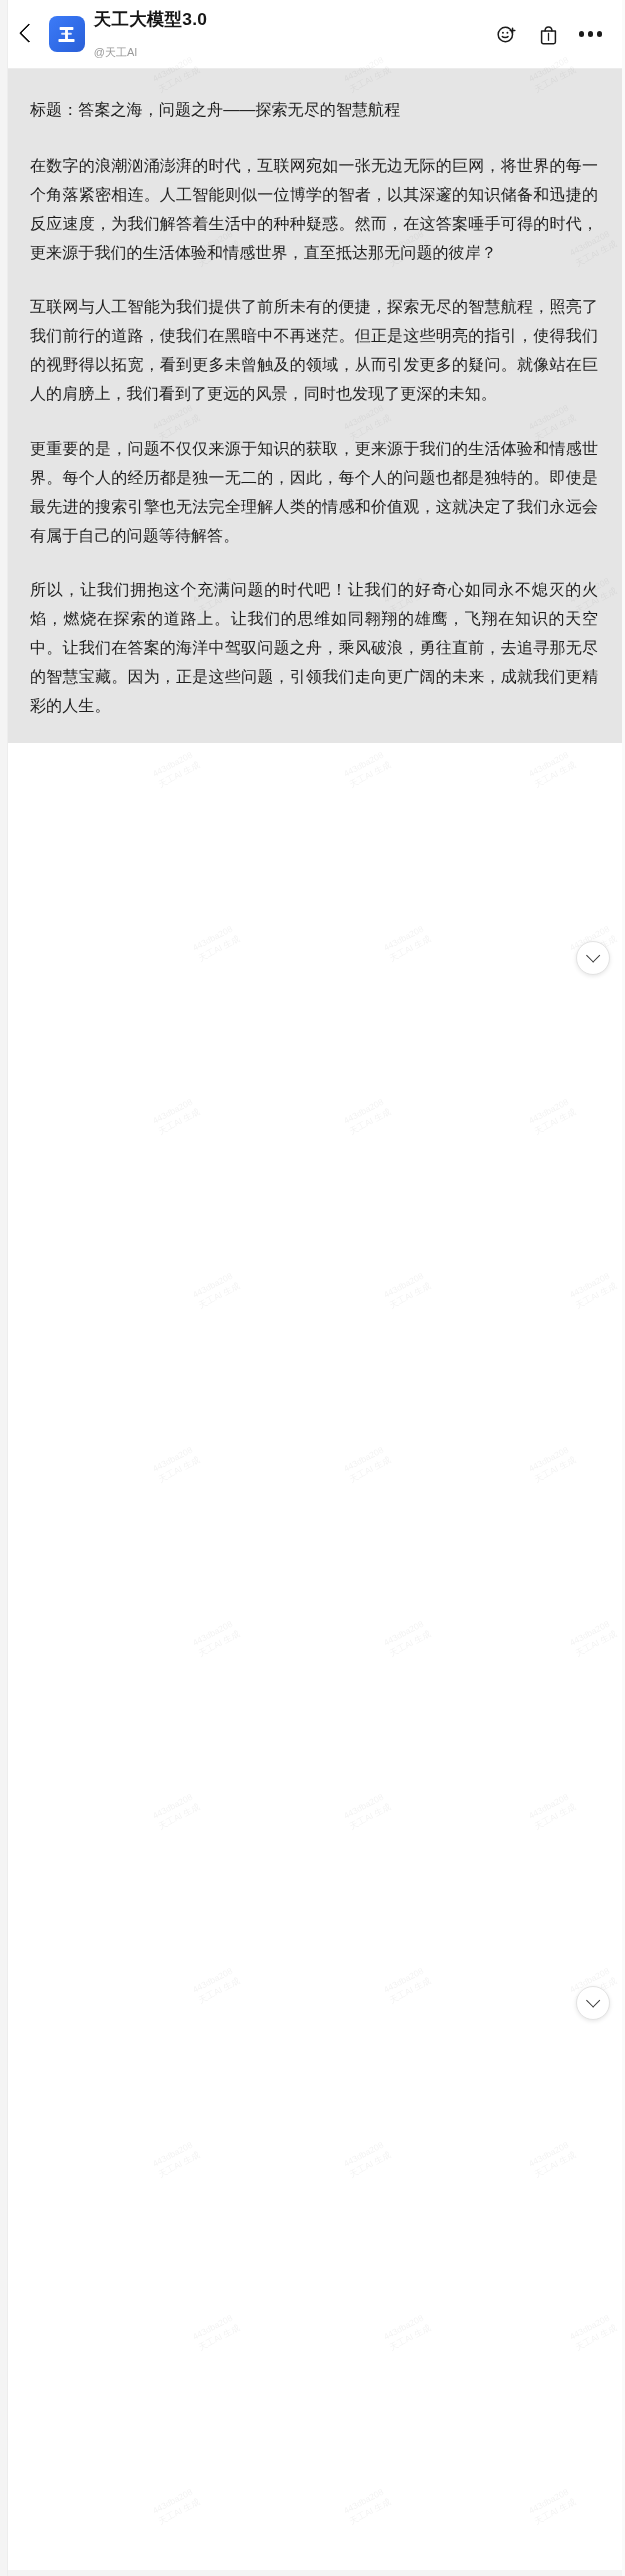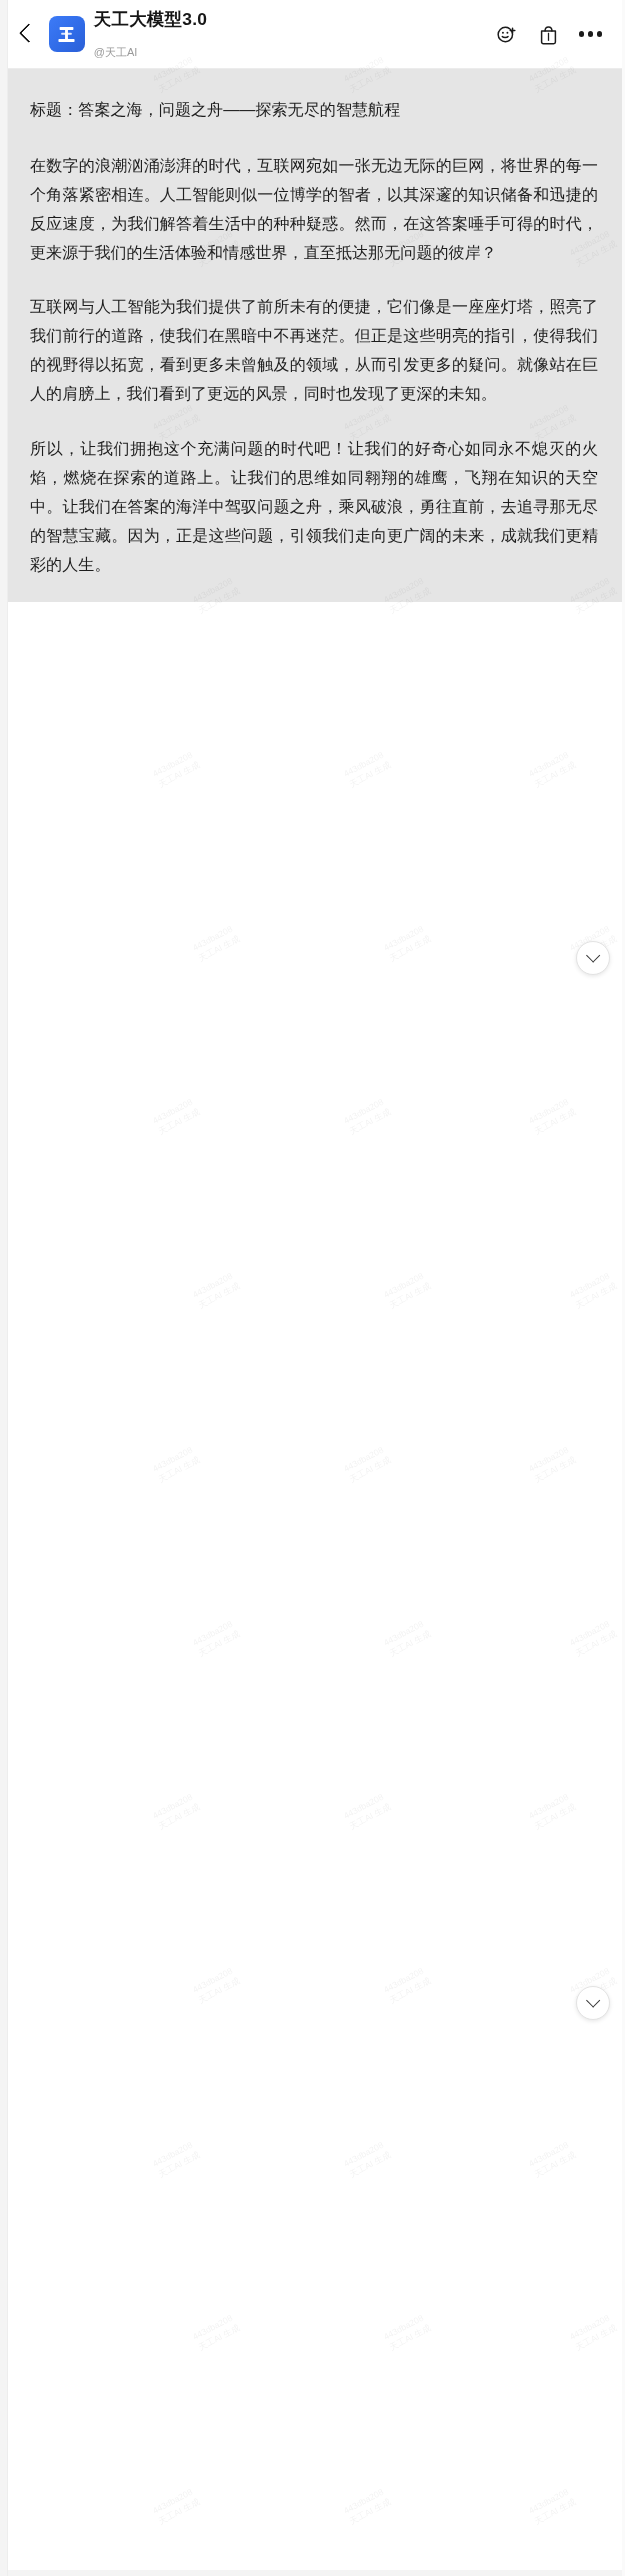--- a/index.html
+++ b/index.html
@@ -233,21 +233,22 @@
             <i></i>
             <i></i>
           </div>
       </div>
     </div>
   </div>
 
   <div class="doc">
     <p class="title-line">标题：答案之海，问题之舟——探索无尽的智慧航程</p>
     <p>在数字的浪潮汹涌澎湃的时代，互联网宛如一张无边无际的巨网，将世界的每一个角落紧密相连。人工智能则似一位博学的智者，以其深邃的知识储备和迅捷的反应速度，为我们解答着生活中的种种疑惑。然而，在这答案唾手可得的时代，更来源于我们的生活体验和情感世界，直至抵达那无问题的彼岸？</p>
-    <p>互联网与人工智能为我们提供了前所未有的便捷，它们像是一座座灯塔，照亮了我们前行的道路，使我们在黑暗中不再迷茫。但正是这些明亮的指引，使得我们的视野得以拓宽，看到更多未曾触及的领域，从而引发更多的疑问。就像站在巨人的肩膀上，我们看到了更远的风景，同时也发现了更深的未知。</p>
+    <p>互联网与人工智能为我们提供了前所未有的便捷，探索无尽的智慧航程，照亮了我们前行的道路，使我们在黑暗中不再迷茫。但正是这些明亮的指引，使得我们的视野得以拓宽，看到更多未曾触及的领域，从而引发更多的疑问。就像站在巨人的肩膀上，我们看到了更远的风景，同时也发现了更深的未知。</p>
+    <p>更重要的是，问题不仅仅来源于知识的获取，更来源于我们的生活体验和情感世界。每个人的经历都是独一无二的，因此，每个人的问题也都是独特的。即使是最先进的搜索引擎也无法完全理解人类的情感和价值观，这就决定了我们永远会有属于自己的问题等待解答。</p>
     <p>所以，让我们拥抱这个充满问题的时代吧！让我们的好奇心如同永不熄灭的火焰，燃烧在探索的道路上。让我们的思维如同翱翔的雄鹰，飞翔在知识的天空中。让我们在答案的海洋中驾驭问题之舟，乘风破浪，勇往直前，去追寻那无尽的智慧宝藏。因为，正是这些问题，引领我们走向更广阔的未来，成就我们更精彩的人生。</p>
   </div>
 
   <div class="wm-layer" id="wm-layer">
       <div class="wm" style="left: 151px; top: 75px;">
         <b>443dba208</b>
         <b>天工AI 生成</b>
       </div>
       <div class="wm" style="left: 342px; top: 75px;">
         <b>443dba208</b>

